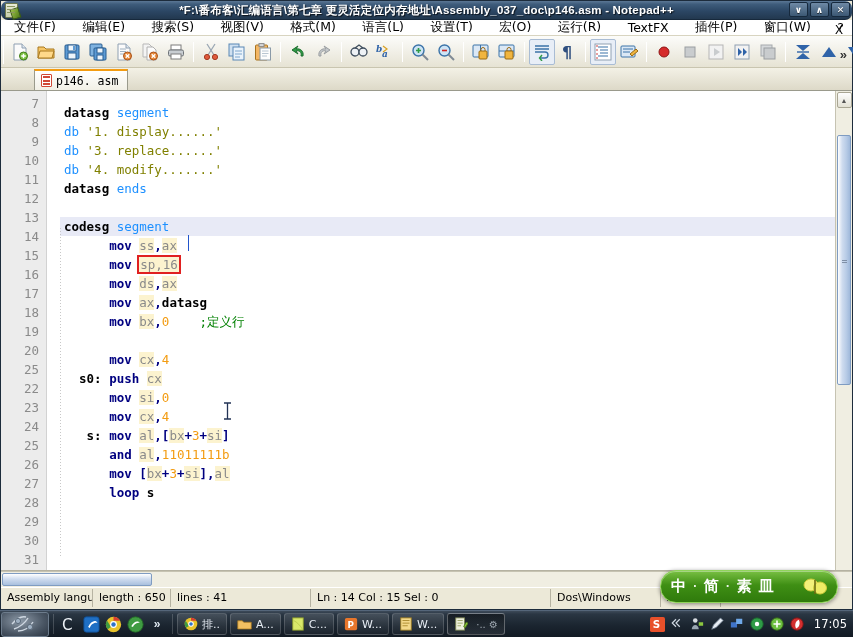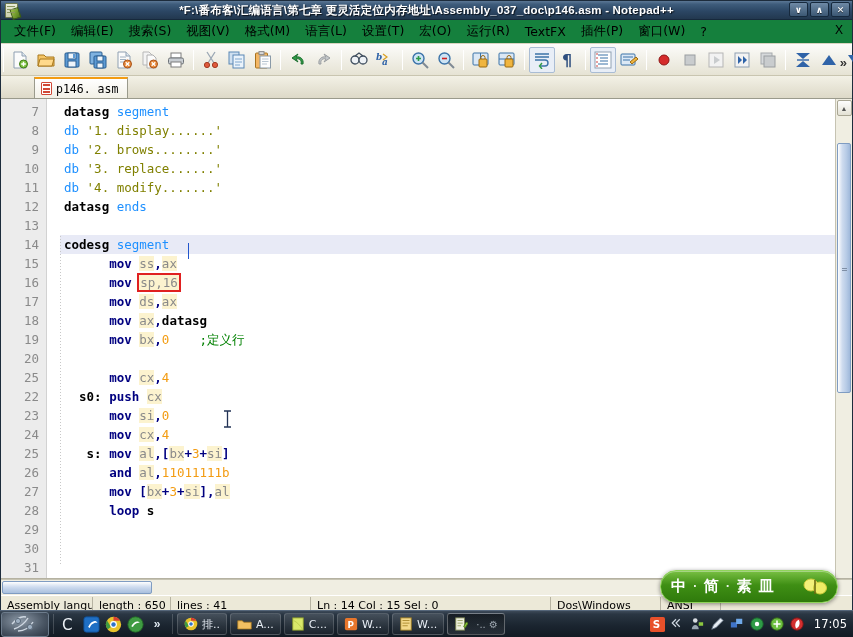--- a/index.html
+++ b/index.html
@@ -20,21 +20,21 @@
   #npp{
     position:absolute; left:0; top:0; width:853px; height:610px;
     background:#ece9d8;
     border:1px solid #1d2c3c;
   }
   
   #titlebar{
     height:19px; position:relative;
     background:linear-gradient(to bottom,#5b7795 0%, #3e5c7b 18%, #2c4765 55%, #22384f 100%);
     border-bottom:1px solid #17293c;
-    display:flex; align-items:center;
+    display:flex; align-items:center;border-radius:7px;
   }
   #titlebar .tb-icon{
     width:16px;height:16px;margin-left:2px;flex:0 0 auto;position:relative;
   }
   .npp-logo{
     width:13px;height:15px;margin:1px 0 0 2px;
     background:linear-gradient(to bottom,#e8ecd8,#c9cfae);
     border:1px solid #6f7a4c;border-radius:1px;position:relative;
   }
   .npp-logo:after{
@@ -58,23 +58,23 @@
   .wbtn{
     width:19px;height:15px;
     background:linear-gradient(to bottom,#6e89a5,#3c5874);
     border:1px solid #16293d; border-radius:2px;
     display:flex;align-items:center;justify-content:center;
     color:#fff;font-size:9px;font-weight:bold;font-family:"DejaVu Sans",sans-serif;
     text-shadow:0 1px 0 rgba(0,0,0,.6);
   }
   
   #menubar{
-    height:24px;background:#15803d;
+    height:16px;background:#ffffff;
     border-bottom:1px solid #d8d4c0;
-    display:flex;align-items:center;padding-left:6px;position:relative;
+    display:flex;align-items:center;padding-left:6px;position:relative;justify-content:space-between;
   }
   .menu-item{
     font-size:12.5px;color:#000;padding:2px 8px 2px 7px;white-space:nowrap;
     font-family:"DejaVu Sans","Liberation Sans",sans-serif;
   }
   #menu-close{
     position:absolute;right:9px;top:3px;font-size:12px;color:#000;font-weight:normal;
   }
   
   #toolbar{
@@ -125,21 +125,21 @@
   #gutter{
     width:46px;background:#ececec;border-right:1px solid #d2d2d2;
     padding-top:3px;flex:0 0 auto;
   }
   .lnum{
     height:19px;line-height:19px;text-align:right;padding-right:7px;
     font-family:"DejaVu Sans Mono",monospace;font-size:12.5px;color:#8a8a8a;
   }
   #foldcol{ width:13px;background:#fff;flex:0 0 auto;padding-top:3px;position:relative;}
   #codearea{
-    flex:1 1 auto;padding-top:3px;position:relative;overflow:hidden;
+    flex:1 1 auto;padding-top:12px;position:relative;overflow:hidden;
   }
   .cline{
     height:19px;line-height:19px;white-space:pre;
     font-family:"DejaVu Sans Mono",monospace;font-size:12.5px;color:#000;
     padding-left:4px;
   }
   .cline.hl{ background:#e8eaf6; }
   .instr{ color:#000080; font-weight:bold; }
   .reg{ color:#8a8a8a; background:#fcf3cf; }
   .num{ color:#f39c12; }
@@ -556,21 +556,20 @@
     <div id="codearea">
       <div class="guide" style="left:0px;top:137px;height:330px;"></div>
       <div id="caret"></div>
 
       <svg style="position:absolute;left:162px;top:310px;width:11px;height:20px;" viewBox="0 0 11 20">
         <path d="M1.5 1.5h8M1.5 18.5h8M5.5 1.5v17" stroke="#ffffff" stroke-width="3.2" fill="none" stroke-linecap="round"></path>
         <path d="M2 2h7M2 18h7M5.5 2v16" stroke="#223355" stroke-width="1.3" fill="none"></path>
       </svg>
     <div class="cline"><span class="lbl">datasg </span><span class="blu">segment</span></div>
         <div class="cline"><span class="blu">db </span><span class="str">'1. display......'</span></div>
-        <div class="cline"><span class="blu">db </span><span class="str">'2. brows........'</span></div>
         <div class="cline"><span class="blu">db </span><span class="str">'3. replace......'</span></div>
         <div class="cline"><span class="blu">db </span><span class="str">'4. modify.......'</span></div>
         <div class="cline"><span class="lbl">datasg </span><span class="blu">ends</span></div>
         <div class="cline">&nbsp;</div>
         <div class="cline hl"><span class="lbl">codesg </span><span class="blu">segment</span></div>
         <div class="cline"><span class="pun">      </span><span class="instr">mov </span><span class="reg">ss</span><span class="pun">,</span><span class="reg">ax</span></div>
         <div class="cline"><span class="pun">      </span><span class="instr">mov </span><span class="reg redbox">sp,16</span></div>
         <div class="cline"><span class="pun">      </span><span class="instr">mov </span><span class="reg">ds</span><span class="pun">,</span><span class="reg">ax</span></div>
         <div class="cline"><span class="pun">      </span><span class="instr">mov </span><span class="reg">ax</span><span class="pun">,</span><span class="lbl">datasg</span></div>
         <div class="cline"><span class="pun">      </span><span class="instr">mov </span><span class="reg">bx</span><span class="pun">,</span><span class="num">0</span><span class="pun">    </span><span class="cmt">;定义行</span></div>

